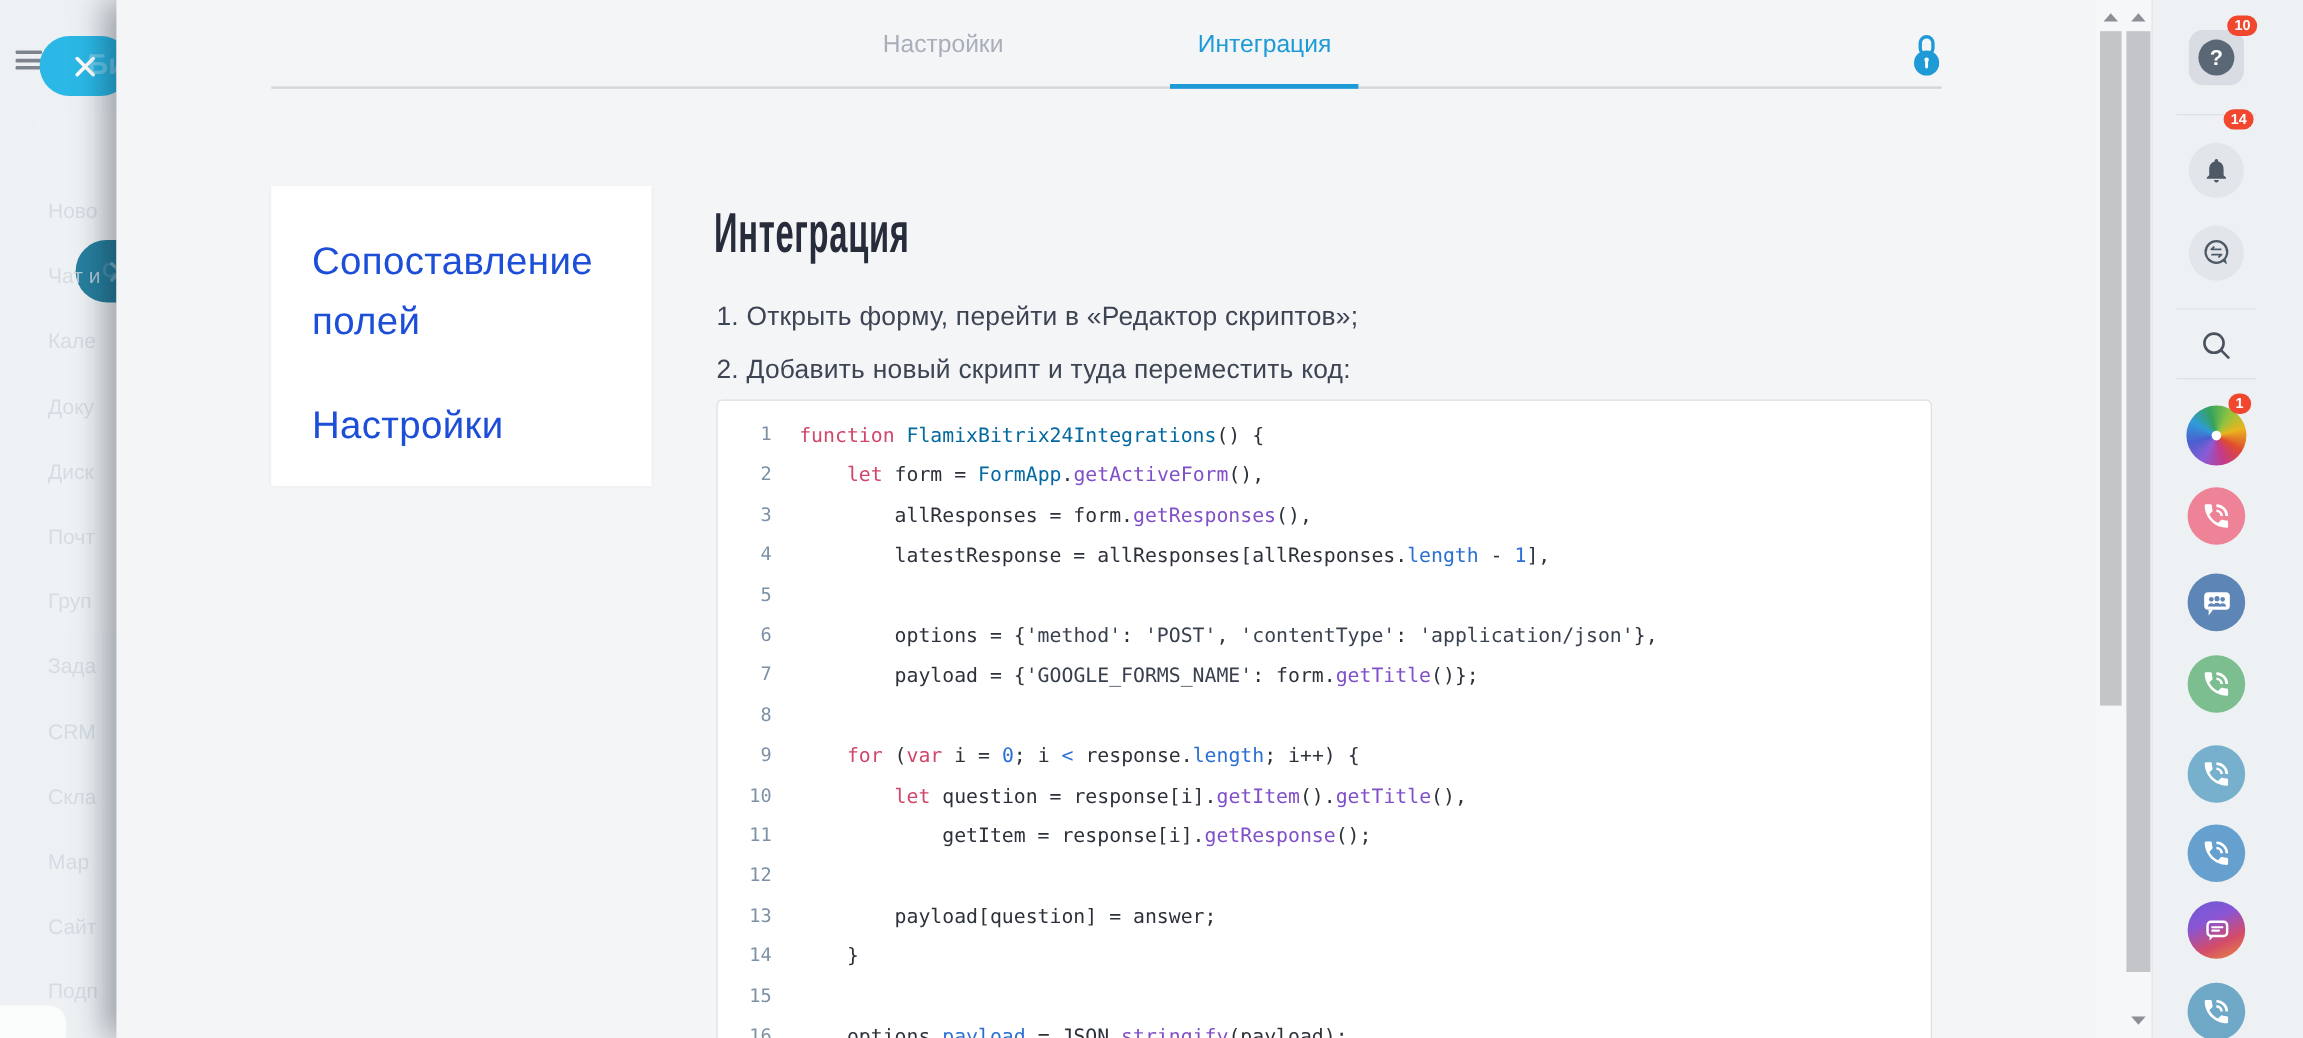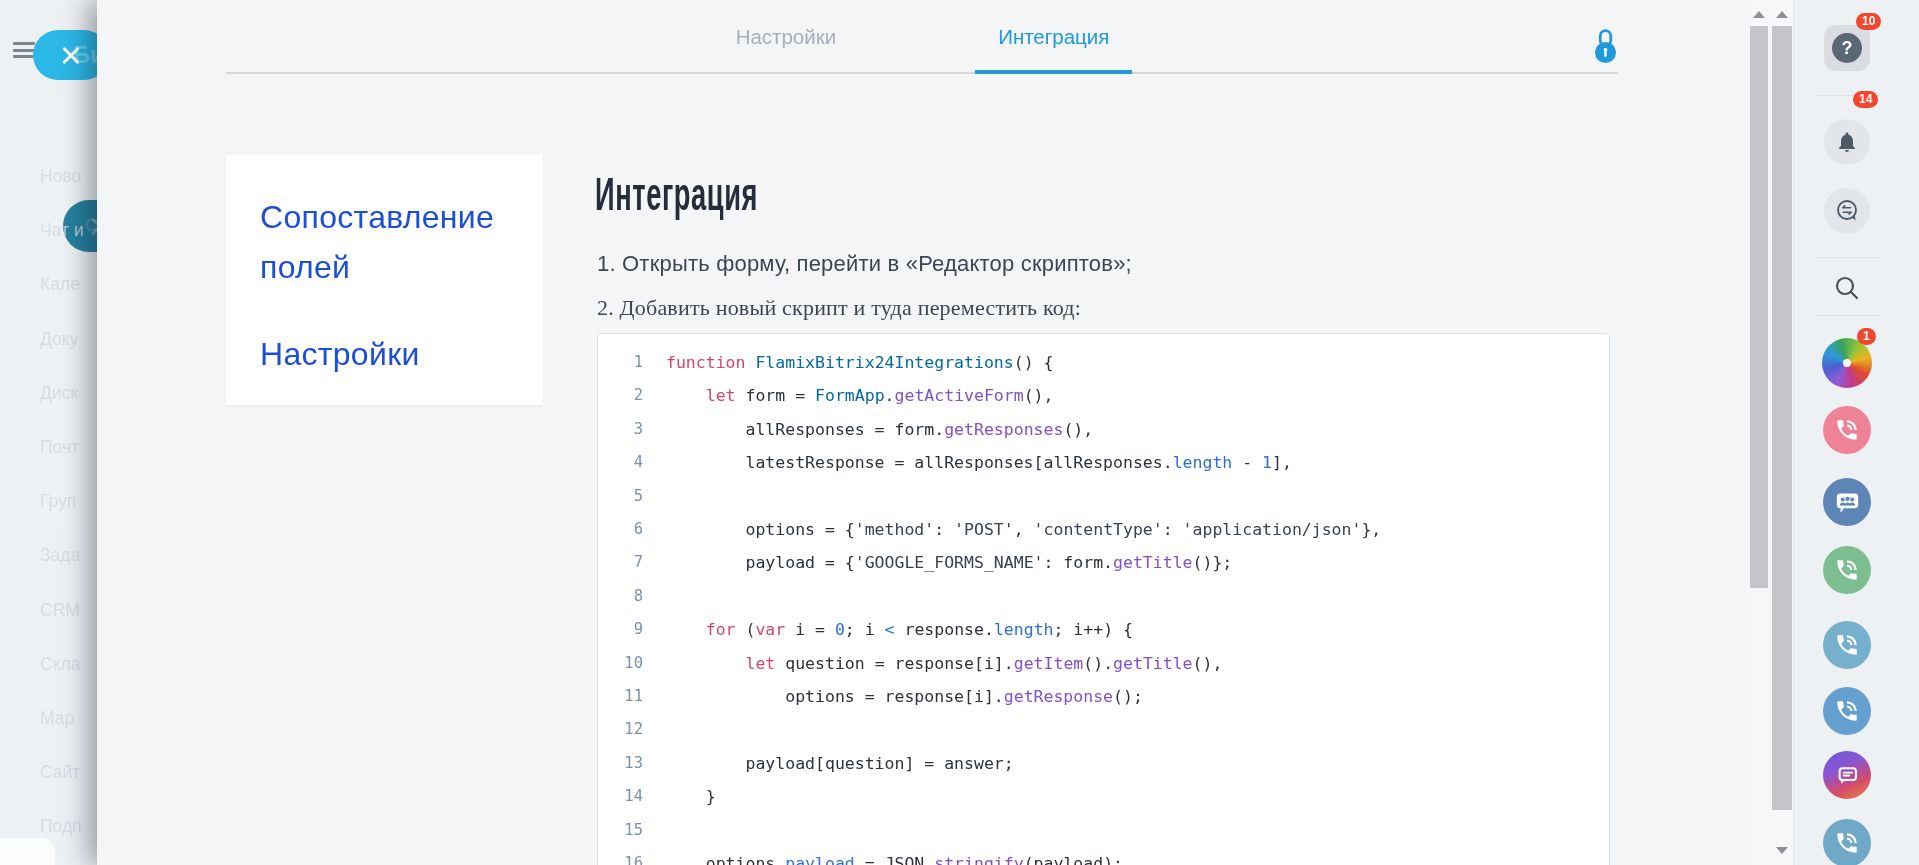--- a/index.html
+++ b/index.html
@@ -44,21 +44,21 @@
   .lock { position:absolute; left:1495px; top:29px; }
 
   .subnav { position:absolute; left:129px; top:155px; width:317px; height:250px; background:#ffffff;
     box-shadow:0 1px 3px rgba(40,50,70,.06); padding:37px 34px; }
   .subnav-item { font-size:32px; color:#1d4ed8; line-height:50px; cursor:pointer; letter-spacing:.3px; }
   .subnav-item + .subnav-item { margin-top:37px; }
 
   .content-title { position:absolute; left:498px; top:166px; font-size:47px; font-weight:bold;
     color:#262c3a; transform:scaleX(.58); transform-origin:left center; white-space:nowrap; letter-spacing:1px; }
   .step { position:absolute; left:500px; font-size:22px; color:#3d4454; letter-spacing:.2px; }
-  .step1 { top:231px;margin-top:20px; } .step2 { top:295px;font-family:Liberation Serif, serif; }
+  .step1 { top:231px;margin-top:20px; } .step2 { top:295px; }
 
   .codeblock { position:absolute; left:500px; top:333px; width:1013px; height:560px;
     background:#ffffff; border:1px solid #dcdee2; border-radius:5px; padding-top:12px; overflow:hidden; }
   .cl { display:flex; line-height:33.4px; font-family:"DejaVu Sans Mono", monospace; font-size:16.5px; }
   .ln { width:45px; text-align:right; color:#7d91a6; font-size:15.5px; flex:none; user-select:none; }
   .ct { padding-left:23px; white-space:pre; color:#2c313a; }
   .tk-kw  { color:#d2466a; }
   .tk-fn  { color:#0369a1; }
   .tk-meth{ color:#8050c8; }
   .tk-num { color:#2b6fd4; }
@@ -194,21 +194,21 @@
         <div class="cl">
           <span class="ln">9</span>
           <span class="ct"><span class="tk-pl">    </span><span class="tk-kw">for</span><span class="tk-pl"> (</span><span class="tk-kw">var</span><span class="tk-pl"> i = </span><span class="tk-num">0</span><span class="tk-pl">; i </span><span class="tk-num">&lt;</span><span class="tk-pl"> response.</span><span class="tk-num">length</span><span class="tk-pl">; i++) {</span></span>
         </div>
         <div class="cl">
           <span class="ln">10</span>
           <span class="ct"><span class="tk-pl">        </span><span class="tk-kw">let</span><span class="tk-pl"> question = response[i].</span><span class="tk-meth">getItem</span><span class="tk-pl">().</span><span class="tk-meth">getTitle</span><span class="tk-pl">(),</span></span>
         </div>
         <div class="cl">
           <span class="ln">11</span>
-          <span class="ct"><span class="tk-pl">            options = response[i].</span><span class="tk-meth">getResponse</span><span class="tk-pl">();</span></span>
+          <span class="ct"><span class="tk-pl">            getItem = response[i].</span><span class="tk-meth">getResponse</span><span class="tk-pl">();</span></span>
         </div>
         <div class="cl">
           <span class="ln">12</span>
           <span class="ct">&nbsp;</span>
         </div>
         <div class="cl">
           <span class="ln">13</span>
           <span class="ct"><span class="tk-pl">        payload[question] = answer;</span></span>
         </div>
         <div class="cl">

